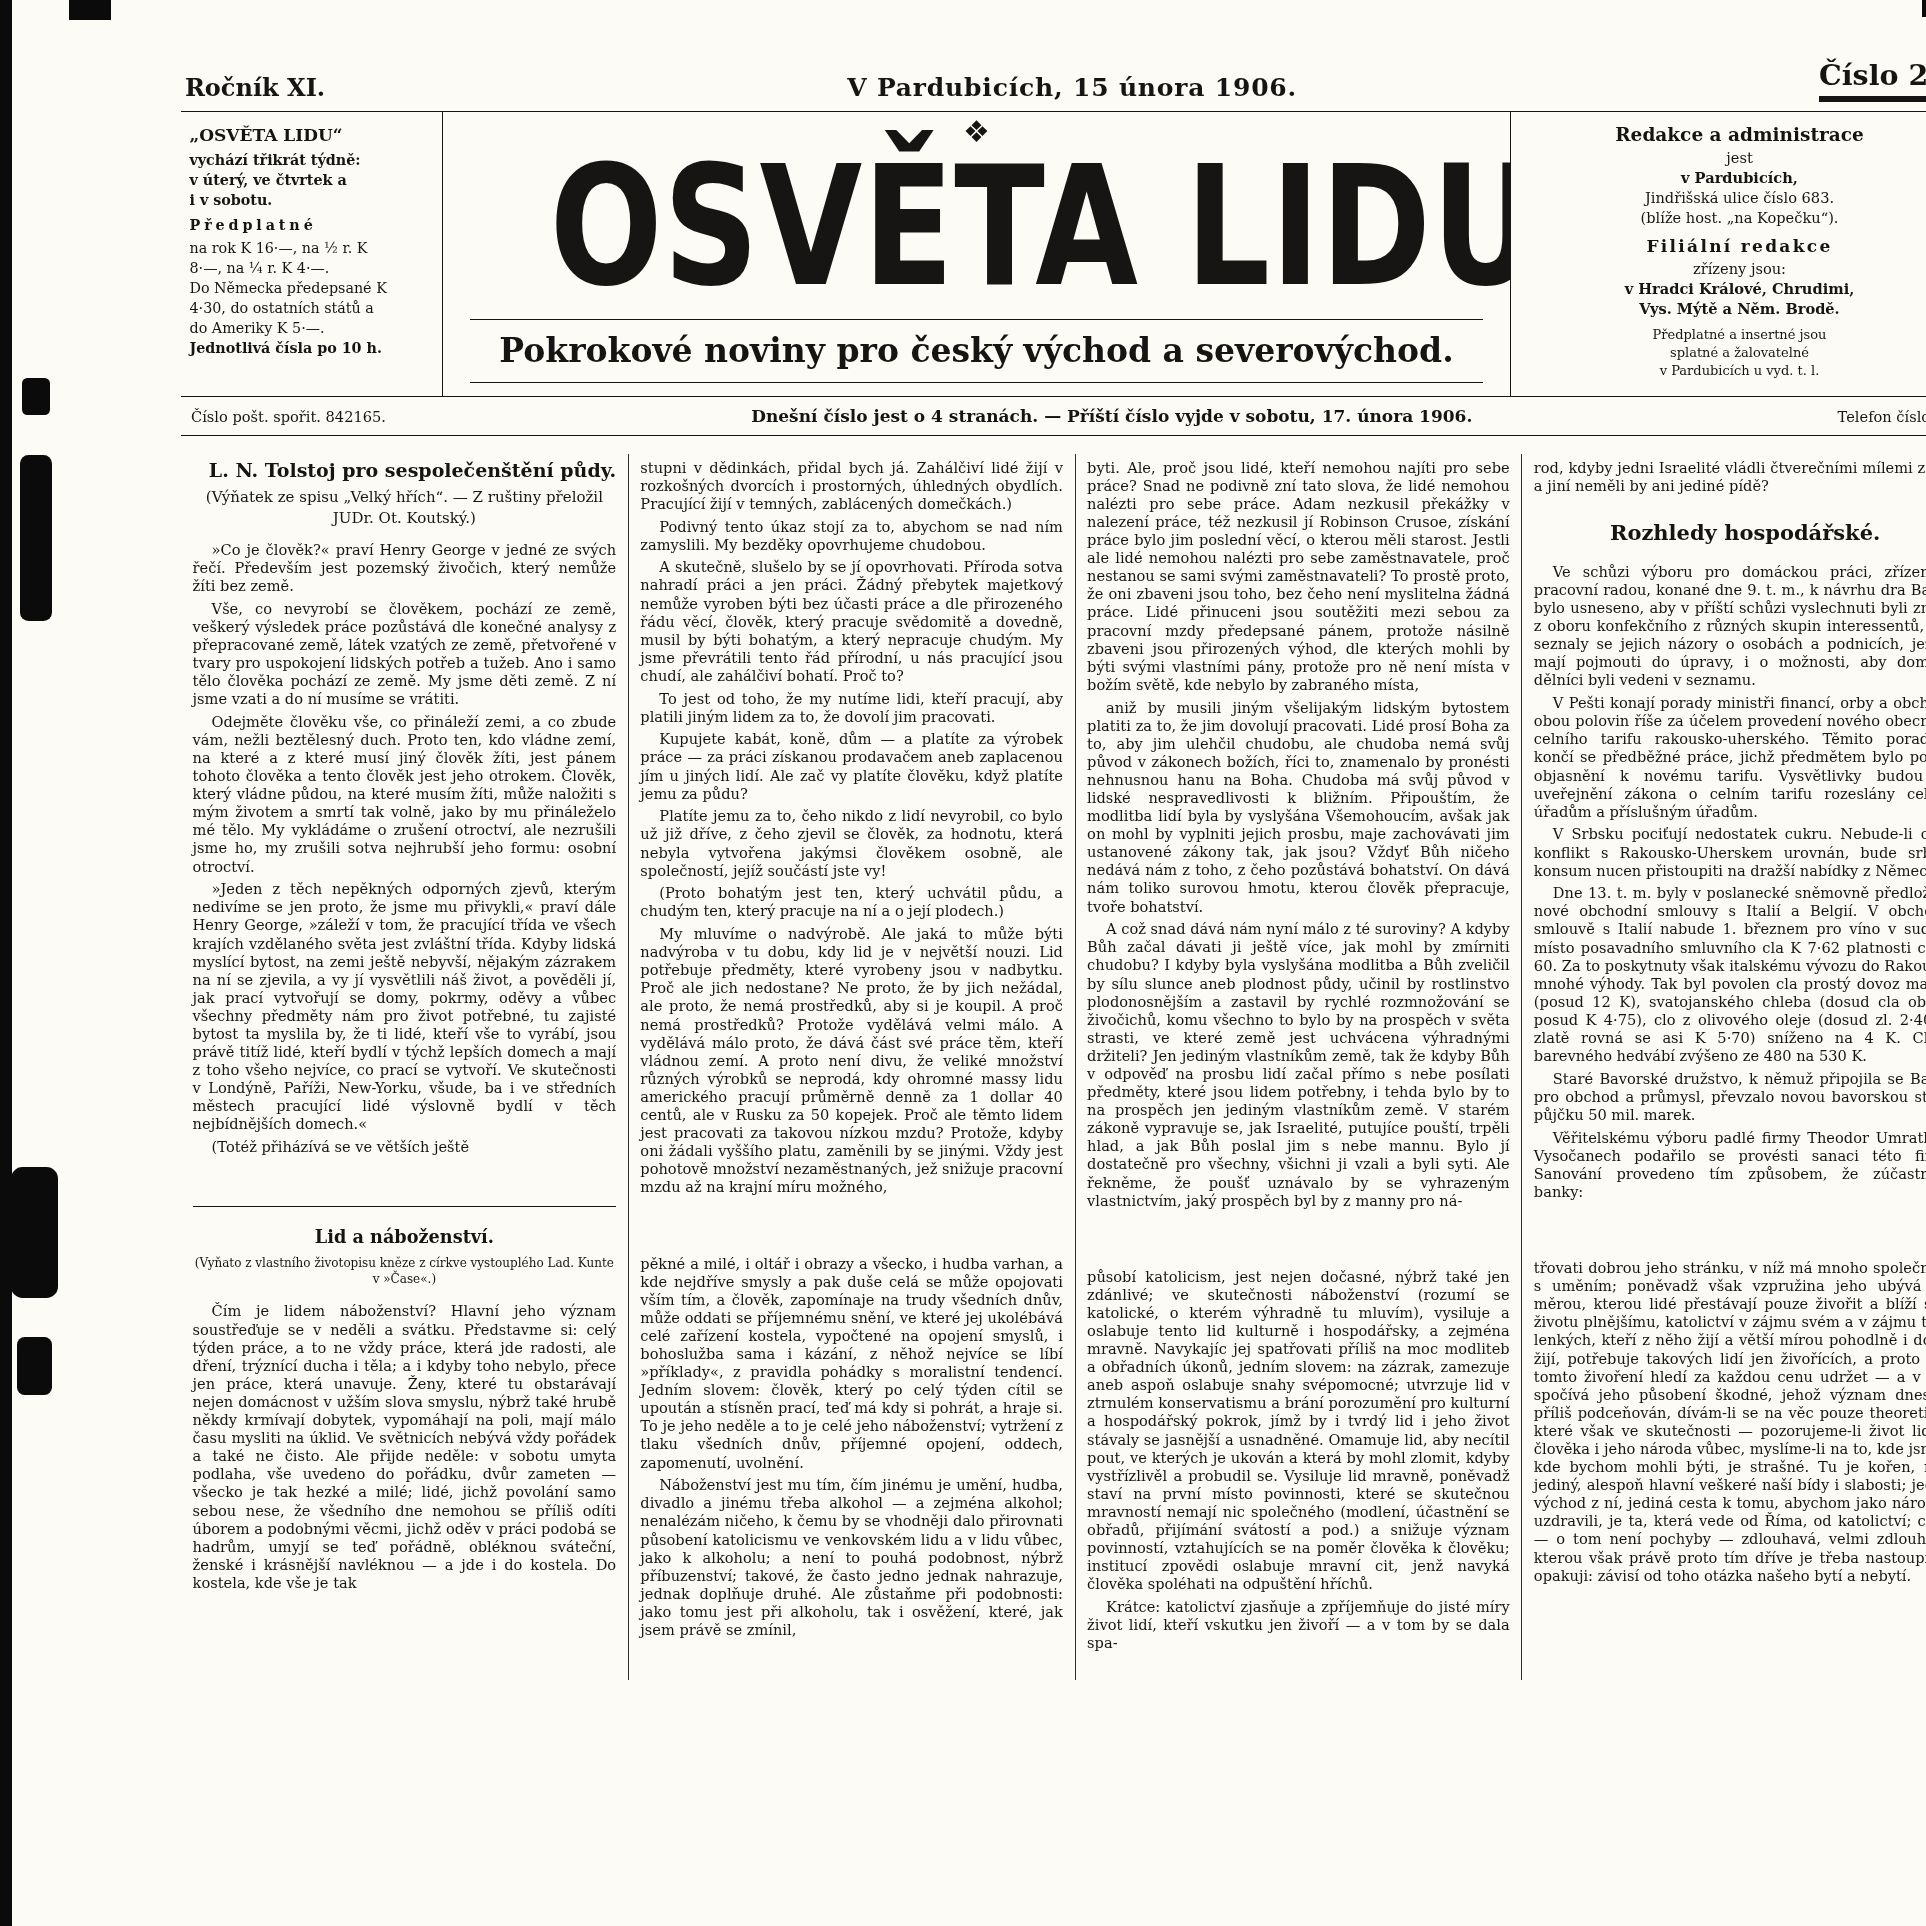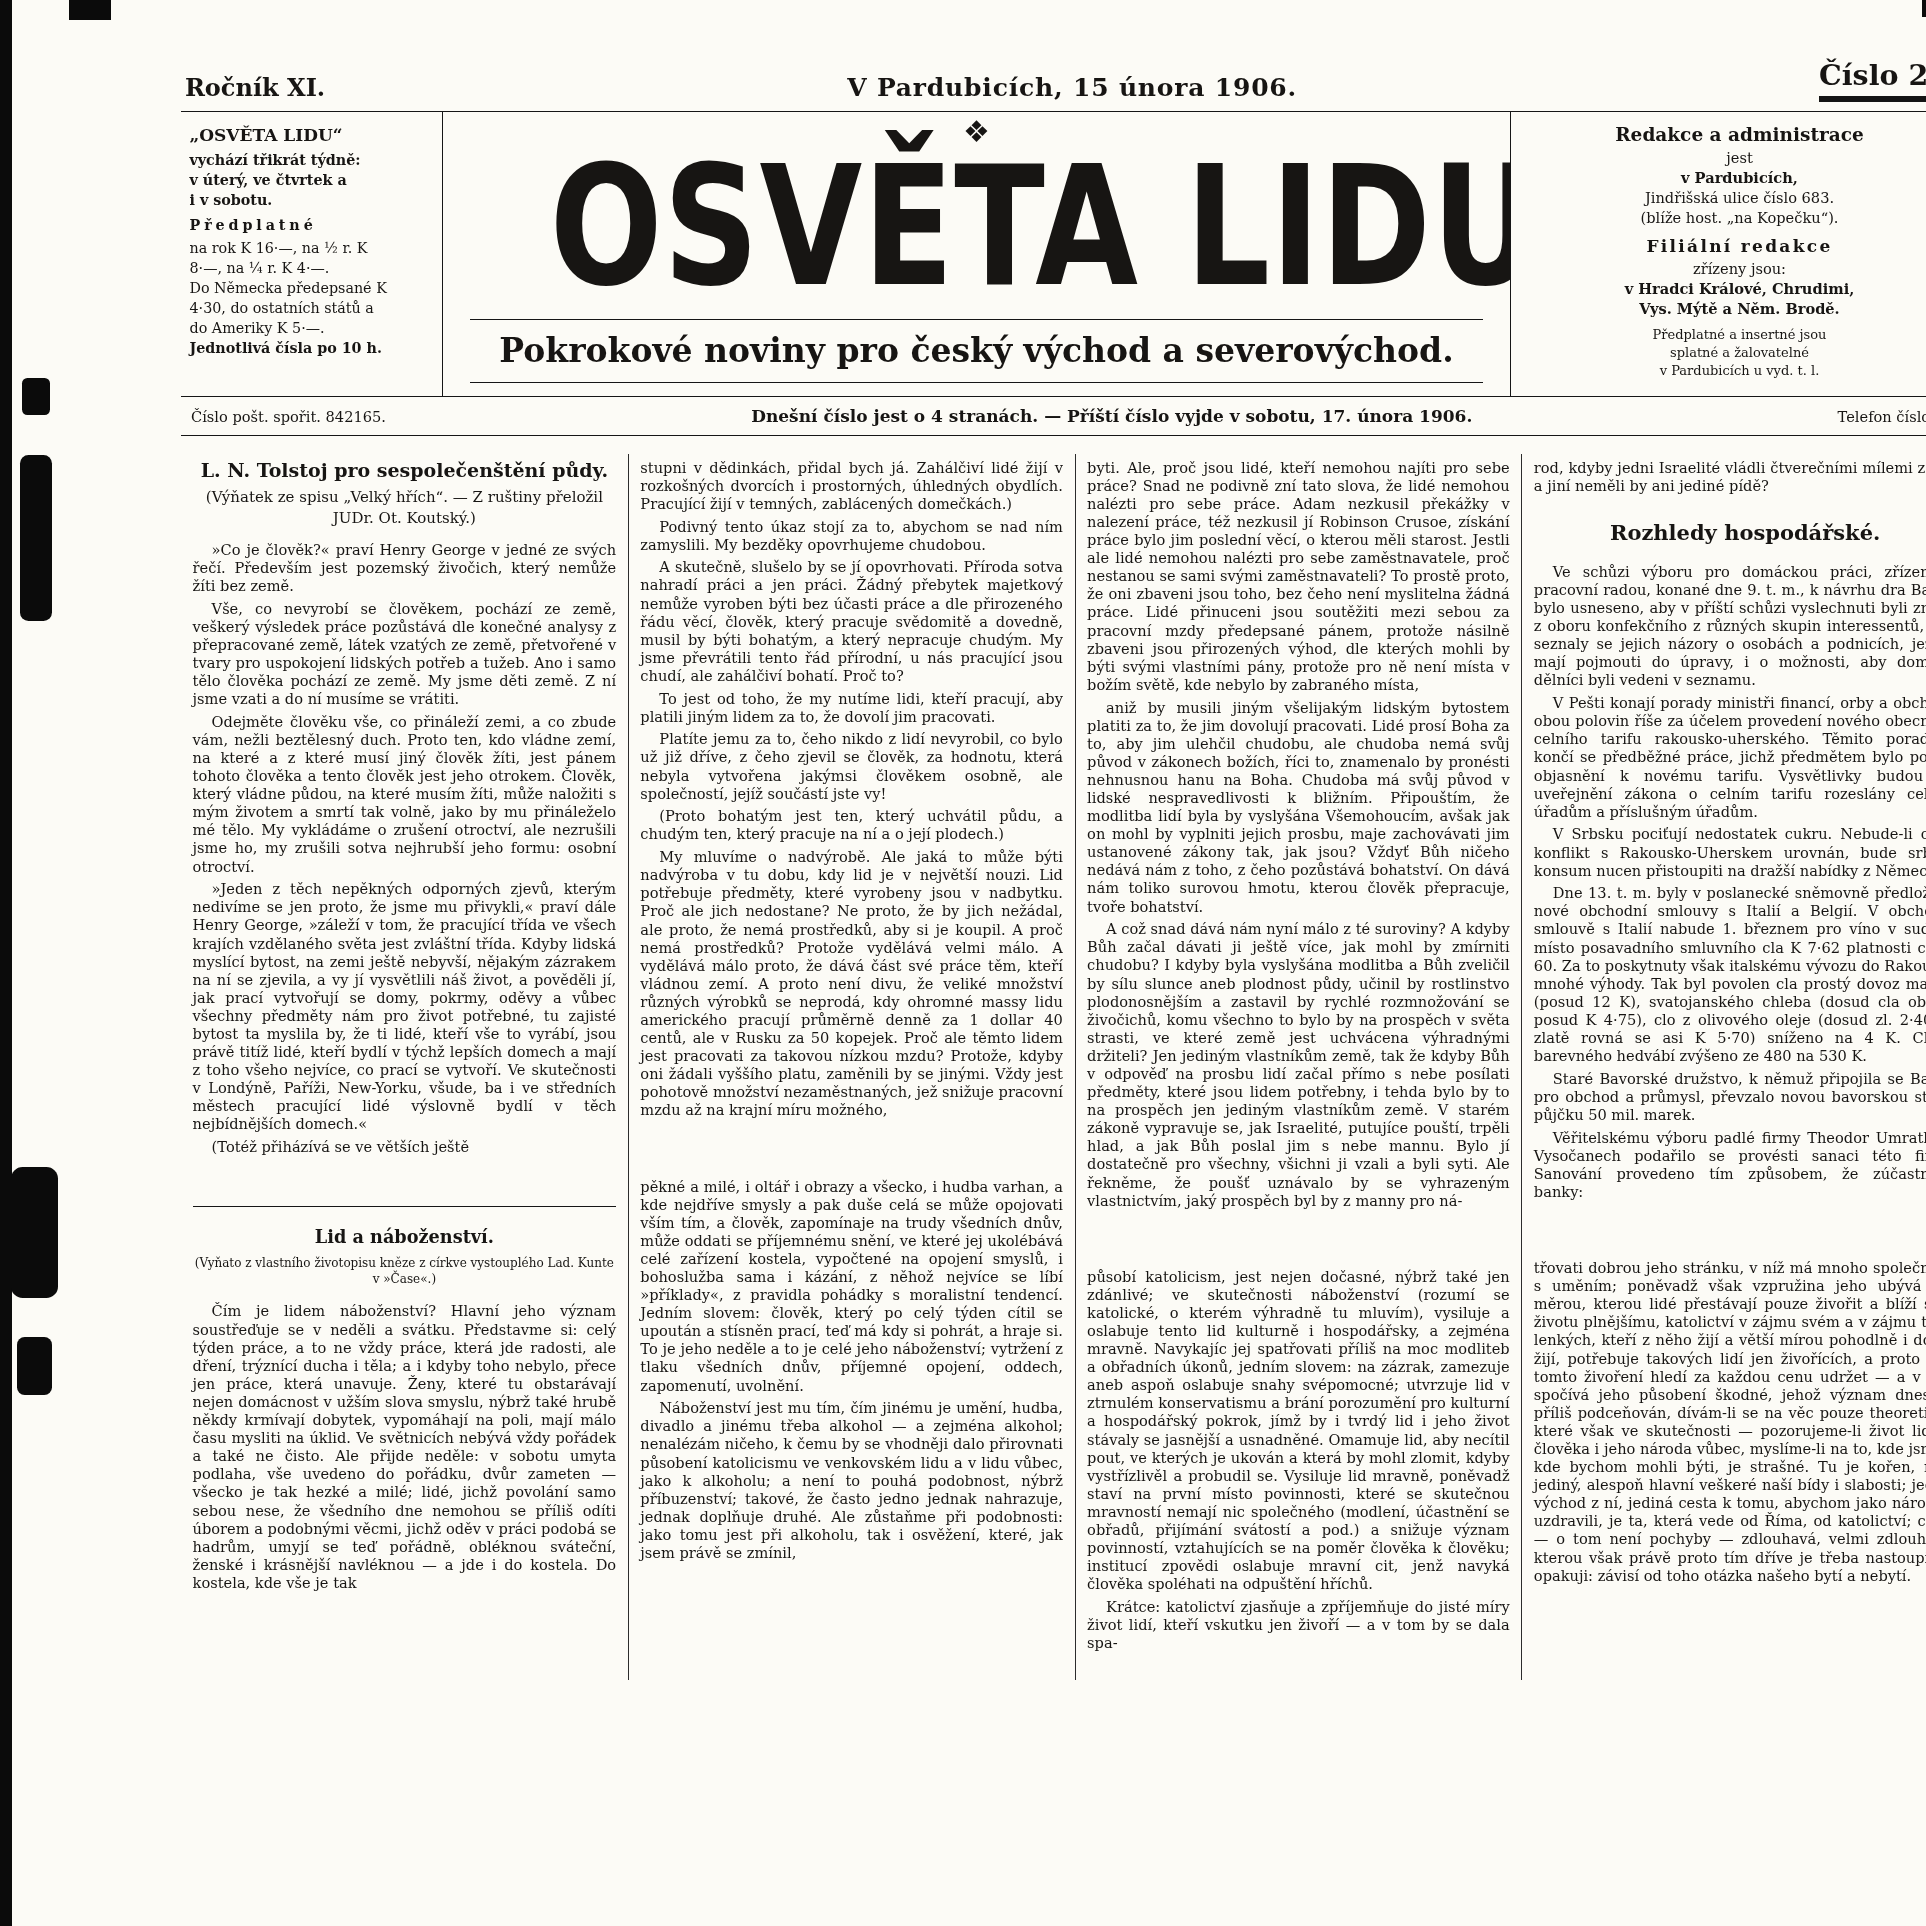--- a/index.html
+++ b/index.html
@@ -87,21 +87,21 @@
   .columns { display:flex; margin-top:17.7px; align-items:stretch; }
   .col {
     width:25%; box-sizing:border-box;
     padding:4.6px 11.6px 23px;
     font-size:14.6px; line-height:1.24; text-align:justify;
   }
   .col + .col { border-left:1.2px solid #2c2c2c; }
   .para { margin:0 0 4.6px; text-indent:19px; }
   .cont > .para:first-child { text-indent:0; }
 
-  .art-title { font-size:19px; font-weight:bold; margin:0 0 6.2px; line-height:1.18; text-align:center; }
+  .art-title { font-size:19px; font-weight:bold; margin:0 0 6.2px; line-height:1.18; text-align:right; }
   .art-sub   { font-size:15px; text-align:center; line-height:1.35; margin:0 0 13px; text-indent:0; }
 
   .feuilleton { margin-top:50px; border-top:1.5px solid #161616; padding-top:18.5px; }
   .feu-title  { text-align:center; font-size:36px; font-weight:bold; letter-spacing:10px; margin:0 0 13px; }
   .feu-sub    { text-align:center; font-size:17.7px; font-weight:bold; margin:0 0 7px; }
   .feu-note   { text-align:center; font-size:12px; line-height:1.35; margin:0 0 15.4px; }
 
   .sec-title  { text-align:center; font-size:21px; font-weight:bold; margin:25px 0 17px; }
   .feu-cont   { margin-top:58px; }
 </style>
@@ -191,20 +191,21 @@
             </div>
         </div>
       </section>
 
       <section class="col">
         <div class="paras cont">
             <p class="para">stupni v dědinkách, přidal bych já. Zahálčiví lidé žijí v rozkošných dvorcích i prostorných, úhledných obydlích. Pracující žijí v temných, zablácených domečkách.)</p>
             <p class="para">Podivný tento úkaz stojí za to, abychom se nad ním zamyslili. My bezděky opovrhujeme chudobou.</p>
             <p class="para">A skutečně, slušelo by se jí opovrhovati. Příroda sotva nahradí práci a jen práci. Žádný přebytek majetkový nemůže vyroben býti bez účasti práce a dle přirozeného řádu věcí, člověk, který pracuje svědomitě a dovedně, musil by býti bohatým, a který nepracuje chudým. My jsme převrátili tento řád přírodní, u nás pracující jsou chudí, ale zahálčiví bohatí. Proč to?</p>
             <p class="para">To jest od toho, že my nutíme lidi, kteří pracují, aby platili jiným lidem za to, že dovolí jim pracovati.</p>
+            <p class="para">Kupujete kabát, koně, dům — a platíte za výrobek práce — za práci získanou prodavačem aneb zaplacenou jím u jiných lidí. Ale zač vy platíte člověku, když platíte jemu za půdu?</p>
             <p class="para">Platíte jemu za to, čeho nikdo z lidí nevyrobil, co bylo už již dříve, z čeho zjevil se člověk, za hodnotu, která nebyla vytvořena jakýmsi člověkem osobně, ale společností, jejíž součástí jste vy!</p>
             <p class="para">(Proto bohatým jest ten, který uchvátil půdu, a chudým ten, který pracuje na ní a o její plodech.)</p>
             <p class="para">My mluvíme o nadvýrobě. Ale jaká to může býti nadvýroba v tu dobu, kdy lid je v největší nouzi. Lid potřebuje předměty, které vyrobeny jsou v nadbytku. Proč ale jich nedostane? Ne proto, že by jich nežádal, ale proto, že nemá prostředků, aby si je koupil. A proč nemá prostředků? Protože vydělává velmi málo. A vydělává málo proto, že dává část své práce těm, kteří vládnou zemí. A proto není divu, že veliké množství různých výrobků se neprodá, kdy ohromné massy lidu amerického pracují průměrně denně za 1 dollar 40 centů, ale v Rusku za 50 kopejek. Proč ale těmto lidem jest pracovati za takovou nízkou mzdu? Protože, kdyby oni žádali vyššího platu, zaměnili by se jinými. Vždy jest pohotově množství nezaměstnaných, jež snižuje pracovní mzdu až na krajní míru možného,</p>
           </div>
         <div class="paras cont feu-cont">
             <p class="para">pěkné a milé, i oltář i obrazy a všecko, i hudba varhan, a kde nejdříve smysly a pak duše celá se může opojovati vším tím, a člověk, zapomínaje na trudy všedních dnův, může oddati se příjemnému snění, ve které jej ukolébává celé zařízení kostela, vypočtené na opojení smyslů, i bohoslužba sama i kázání, z něhož nejvíce se líbí »příklady«, z pravidla pohádky s moralistní tendencí. Jedním slovem: člověk, který po celý týden cítil se upoután a stísněn prací, teď má kdy si pohrát, a hraje si. To je jeho neděle a to je celé jeho náboženství; vytržení z tlaku všedních dnův, příjemné opojení, oddech, zapomenutí, uvolnění.</p>
             <p class="para">Náboženství jest mu tím, čím jinému je umění, hudba, divadlo a jinému třeba alkohol — a zejména alkohol; nenalézám ničeho, k čemu by se vhodněji dalo přirovnati působení katolicismu ve venkovském lidu a v lidu vůbec, jako k alkoholu; a není to pouhá podobnost, nýbrž příbuzenství; takové, že často jedno jednak nahrazuje, jednak doplňuje druhé. Ale zůstaňme při podobnosti: jako tomu jest při alkoholu, tak i osvěžení, které, jak jsem právě se zmínil,</p>
           </div>
       </section>
 

